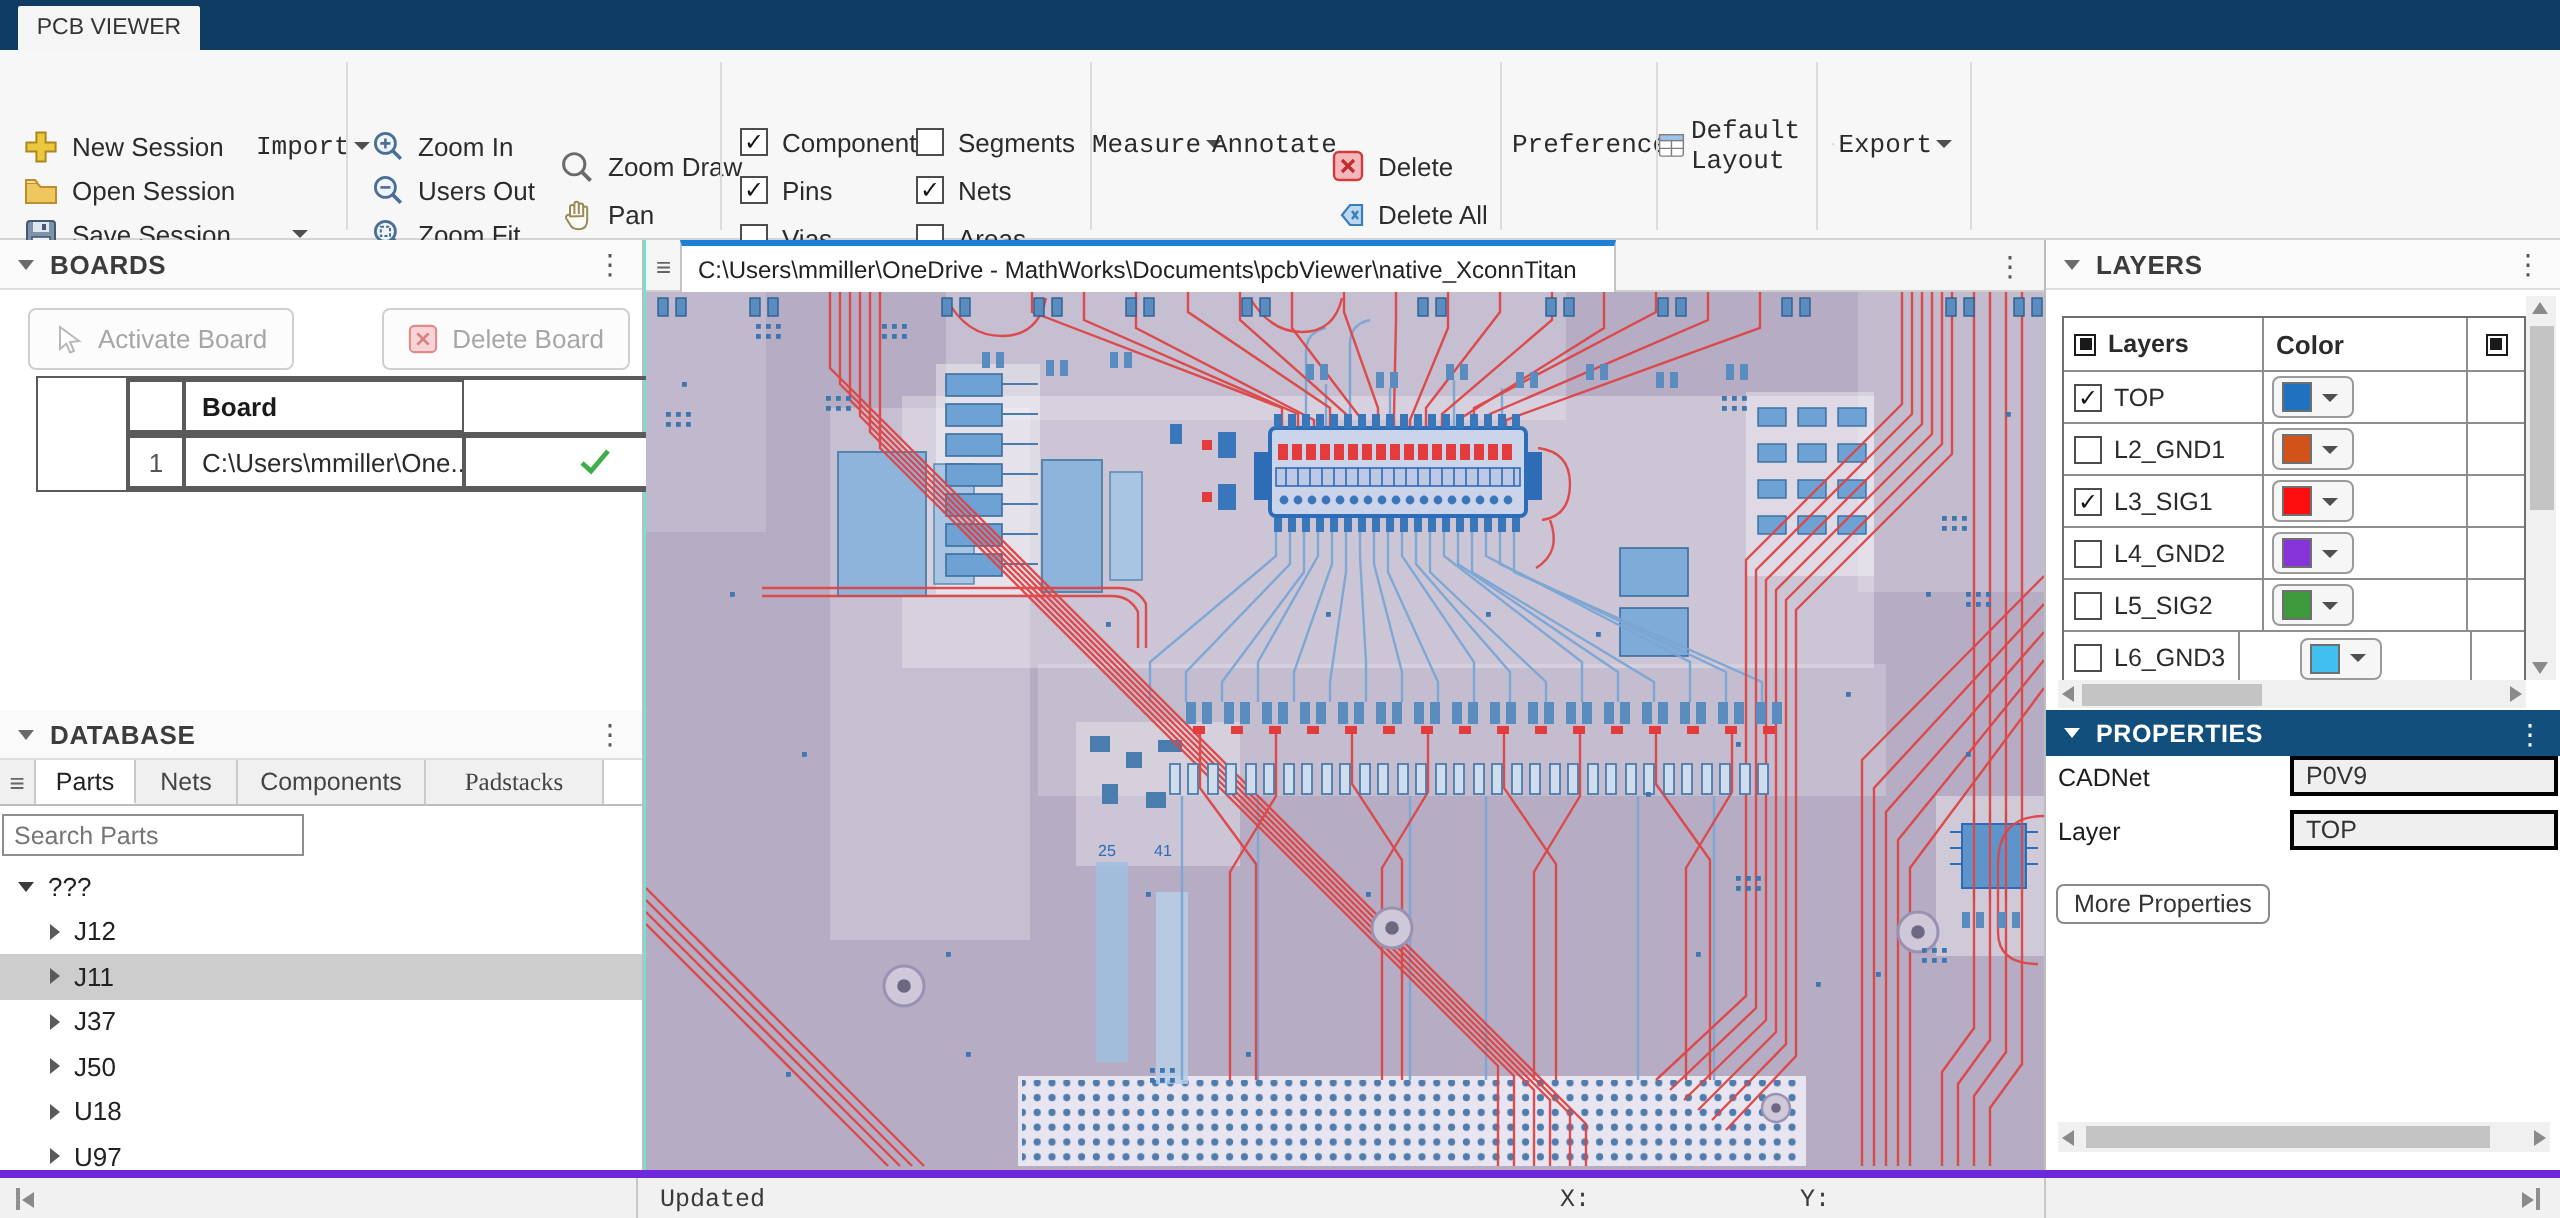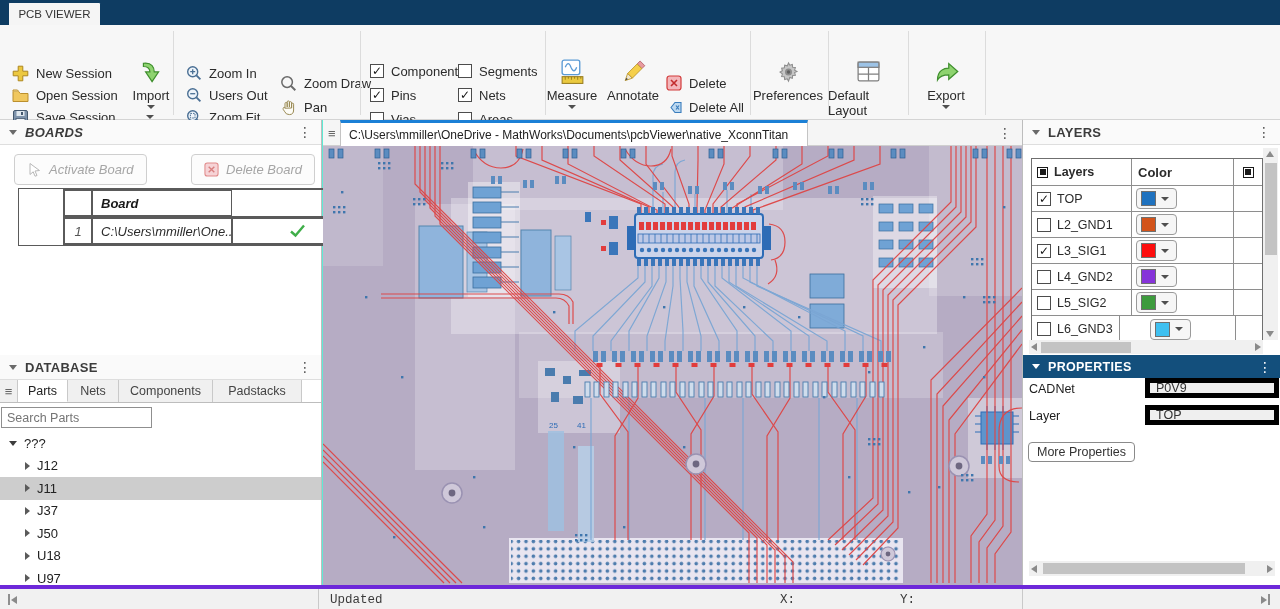--- a/index.html
+++ b/index.html
@@ -11,21 +11,21 @@
   .titlebar{position:absolute;left:0;top:0;width:1280px;height:25px;background:#0e3c62;}
   .app-tab{position:absolute;left:8px;top:2px;width:93px;height:23px;background:#f5f5f5;
            border:1px solid #0e3c62;border-bottom:none;border-radius:2px 2px 0 0;
            display:flex;align-items:center;justify-content:center;font-size:11.5px;color:#333;}
 
   
   .toolstrip{position:absolute;left:0;top:25px;width:1280px;height:95px;background:#f7f7f7;border-bottom:1px solid #d4d4d4;}
   .ts-sep{position:absolute;top:6px;width:1px;height:84px;background:#dcdcdc;}
   .ts-label{position:absolute;top:103px;font-size:10px;color:#6f6f6f;text-align:center;}
   .ts-item{position:absolute;display:flex;align-items:center;gap:7px;white-space:nowrap;font-size:13px;color:#2b2b2b;height:18px;}
-  .ts-big{position:absolute;display:flex;flex-direction:column;align-items:center;gap:2px;font-size:13px;color:#2b2b2b;}
+  .ts-big{position:absolute;display:flex;flex-direction:row;align-items:center;gap:2px;font-size:13px;color:#2b2b2b;font-family:Liberation Mono, monospace;}
   .caret{width:0;height:0;border-left:4px solid transparent;border-right:4px solid transparent;border-top:4px solid #4f4f4f;display:inline-block;}
   .cb{width:14px;height:14px;border:1px solid #4c4c4c;background:#fff;display:inline-flex;align-items:center;justify-content:center;
       font-size:12px;font-weight:bold;color:#141414;line-height:1;}
   .cb.checked::after{content:"✓";}
   .collapse-arrow{position:absolute;right:10px;top:106px;width:0;height:0;border-left:5px solid transparent;border-right:5px solid transparent;border-bottom:6px solid #8f8f8f;}
 
   
   .left-panel{position:absolute;left:0;top:120px;width:322px;height:465px;background:#fff;border-right:1px solid #bdbdbd;}
   .right-panel{position:absolute;left:1022px;top:120px;width:258px;height:465px;background:#fff;border-left:1px solid #bdbdbd;}
   .panel-header{height:25px;background:#fafafa;border-bottom:1px solid #dedede;display:flex;align-items:center;padding:0 9px;gap:8px;}
@@ -86,21 +86,21 @@
   .sq{width:11px;height:11px;border:1.5px solid #1a1a1a;position:relative;display:inline-block;background:#fff;}
   .sq::after{content:"";position:absolute;inset:1.5px;background:#1a1a1a;}
   .swatch-btn{width:41px;height:21px;border:1px solid #9a9a9a;border-radius:4px;background:#f6f6f6;display:flex;align-items:center;gap:5px;padding:0 4px;}
   .swatch{width:15px;height:15px;border:1px solid #6f6f6f;background:#ccc;}
 
   
   .props-header{position:absolute;left:0;top:235px;width:258px;height:23px;background:#134f7c;display:flex;align-items:center;gap:8px;padding:0 9px;}
   .props-title{color:#fff;font-weight:bold;font-size:12.5px;letter-spacing:.3px;}
   .tri-down-w{width:0;height:0;border-left:4.5px solid transparent;border-right:4.5px solid transparent;border-top:5px solid #fff;}
   .prop-label{position:absolute;left:6px;font-size:12.5px;color:#1d1d1d;}
-  .prop-field{position:absolute;left:122px;width:134px;height:20px;background:#efefef;border:5px solid #000000;
+  .prop-field{position:absolute;left:122px;width:134px;height:20px;background:#efefef;border:2px solid #000000;
               font-size:12.5px;color:#333;display:flex;align-items:center;padding:0 6px;}
   .more-btn{position:absolute;left:5px;top:322px;height:20px;border:1px solid #8a8a8a;border-radius:4px;background:#fff;
             font-size:12.5px;color:#333;display:inline-flex;align-items:center;padding:0 8px;}
 
   
   .statusbar{position:absolute;left:0;top:585px;width:1280px;height:24px;background:#f1f1f1;border-top:4px solid #6d28d9;
              font-size:12.5px;color:#3a3a3a;font-family:Liberation Mono, monospace;}
   .sb-div{position:absolute;top:0;width:1px;height:24px;background:#c9c9c9;}
   .skipbar{width:2px;height:11px;background:#8f8f8f;display:inline-block;}
 </style>
@@ -285,21 +285,21 @@
       <span class="caret"></span>
     </div>
     <div class="ts-label" style="left:908px;width:77px;">EXPORT</div>
     <div class="ts-sep" style="left:985px;"></div>
 
     <div class="collapse-arrow"></div>
   </div>
 
   <div class="left-panel">
 
-    <div style="position:relative;height:235px;font-style:italic;">
+    <div style="position:relative;height:235px;">
       <div class="panel-header">
         <span class="tri-down"></span>
         <span class="panel-title">BOARDS</span>
         <span class="kebab">⋮</span>
       </div>
       <div class="boards-btnrow" style="margin:9px 4px 0 14px;">
         <span class="btn-disabled">
           <svg width="15" height="15" viewBox="0 0 15 15">
               <path d="M3 1.5 L12.5 8.5 L8 9 L10 13.5 L8 14.2 L6.2 9.8 L3 12.5 Z" fill="#fff" stroke="#b8b8b8" stroke-width="1"></path>
             </svg>
@@ -340,21 +340,21 @@
         <div class="db-burger">≡</div>
         <div class="db-tab on" style="width:50px;">
             <span>Parts</span>
           </div>
         <div class="db-tab" style="width:51px;">
             <span>Nets</span>
           </div>
         <div class="db-tab" style="width:94px;">
             <span>Components</span>
           </div>
-        <div class="db-tab" style="width:89px;">
+        <div class="db-tab" style="width:89px;font-family:Liberation Serif, serif;">
             <span>Padstacks</span>
           </div>
         <div style="flex:1;border-bottom:none;background:#fff;"></div>
       </div>
       <input class="search" type="text" placeholder="Search Parts" style="">
       <div class="tree">
         <div class="tree-row">
           <span class="t-exp"></span>
           <span>???</span>
         </div>

